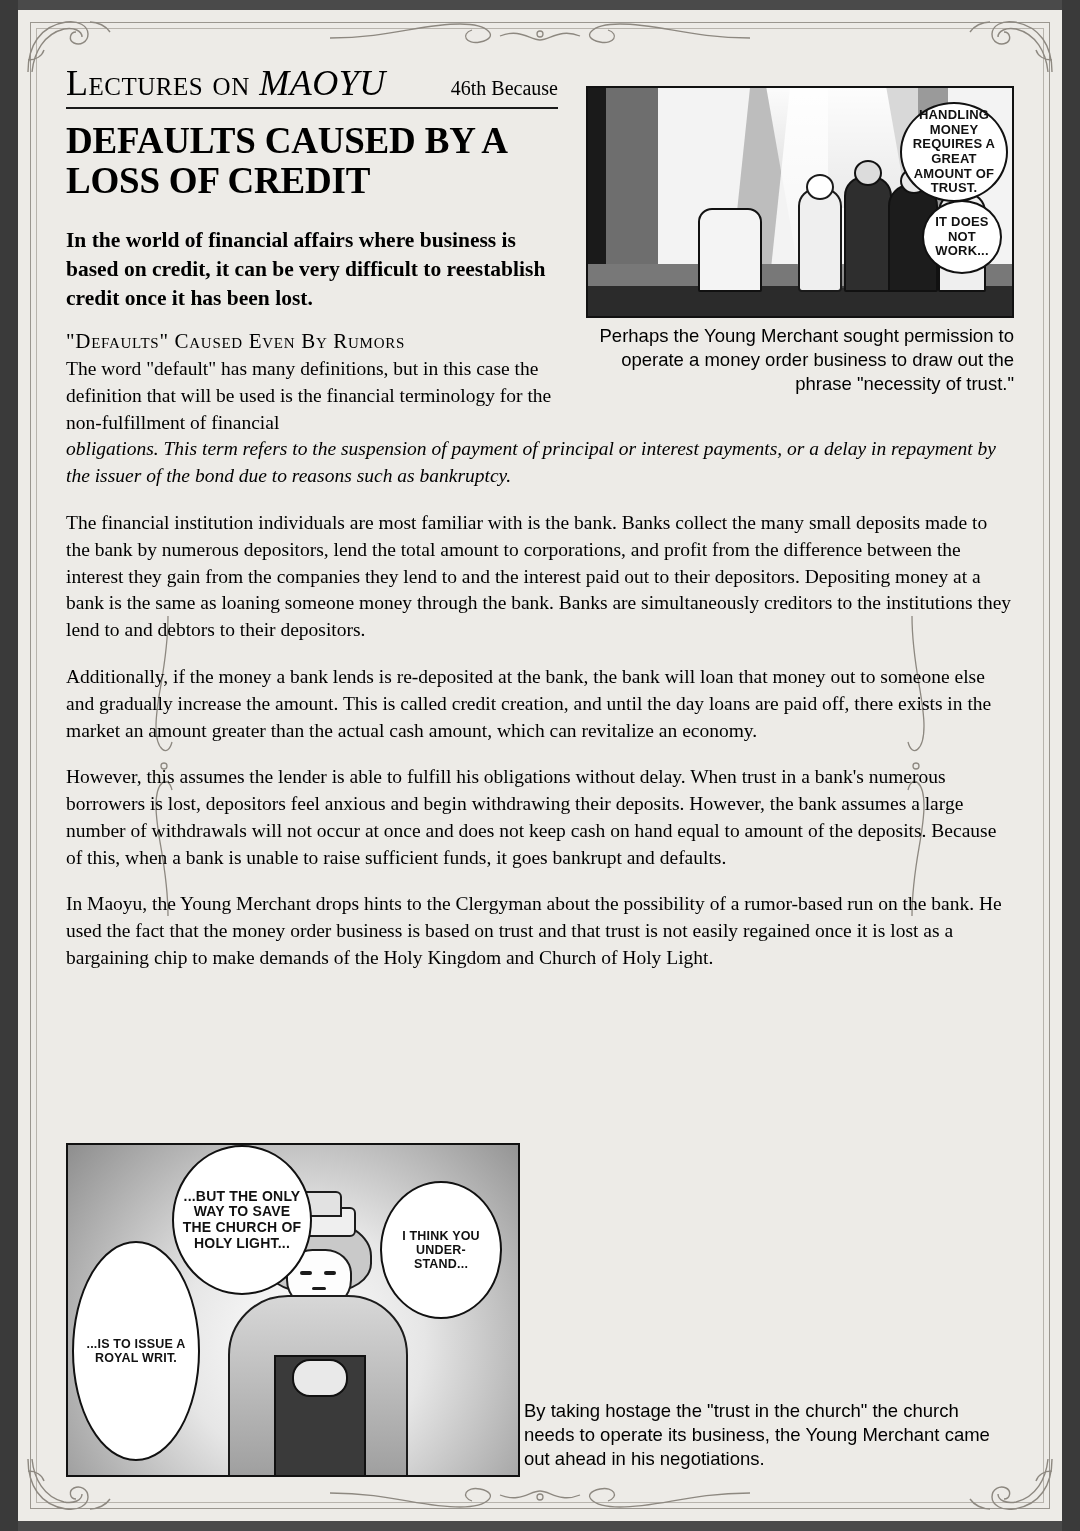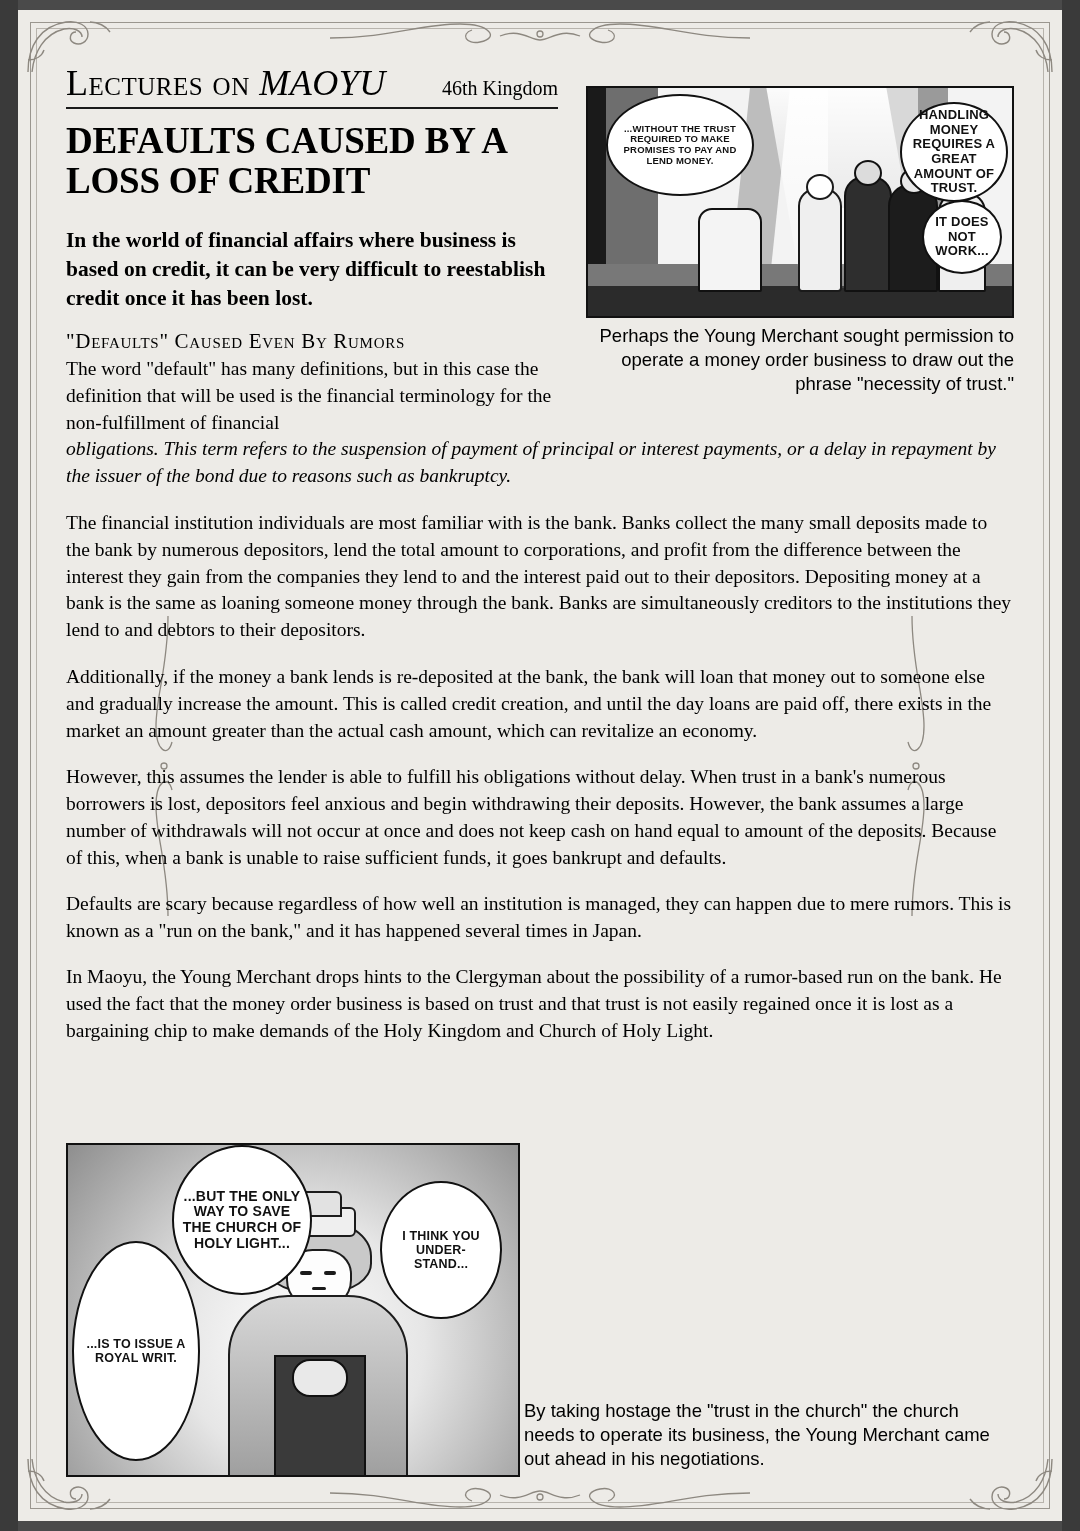--- a/index.html
+++ b/index.html
@@ -284,35 +284,34 @@
       <circle cx="150" cy="14" r="3"></circle>
     </svg>
   </div>
 
   <div class="content">
 
     <div class="masthead">
       <div class="masthead-title">
         <span>Lectures on </span><em>MAOYU</em>
       </div>
-      <div class="masthead-period">46th Kingdom</div>
+      <div class="masthead-period">46th Because</div>
     </div>
 
     <h1 class="headline">DEFAULTS CAUSED BY A LOSS OF CREDIT</h1>
     <div class="standfirst">In the world of financial affairs where business is based on credit, it can be very difficult to reestablish credit once it has been lost.</div>
 
     <div class="subhead">"Defaults" Caused Even By Rumors</div>
     <div class="lead-col">The word "default" has many definitions, but in this case the definition that will be used is the financial terminology for the non-fulfillment of financial</div>
 
     <div class="flow-area">
       <p class="body-p first">obligations. This term refers to the suspension of payment of principal or interest payments, or a delay in repayment by the issuer of the bond due to reasons such as bankruptcy.</p>
       <p class="body-p">The financial institution individuals are most familiar with is the bank. Banks collect the many small deposits made to the bank by numerous depositors, lend the total amount to corporations, and profit from the difference between the interest they gain from the companies they lend to and the interest paid out to their depositors. Depositing money at a bank is the same as loaning someone money through the bank. Banks are simultaneously creditors to the institutions they lend to and debtors to their depositors.</p>
       <p class="body-p">Additionally, if the money a bank lends is re-deposited at the bank, the bank will loan that money out to someone else and gradually increase the amount. This is called credit creation, and until the day loans are paid off, there exists in the market an amount greater than the actual cash amount, which can revitalize an economy.</p>
       <p class="body-p">However, this assumes the lender is able to fulfill his obligations without delay. When trust in a bank's numerous borrowers is lost, depositors feel anxious and begin withdrawing their deposits. However, the bank assumes a large number of withdrawals will not occur at once and does not keep cash on hand equal to amount of the deposits. Because of this, when a bank is unable to raise sufficient funds, it goes bankrupt and defaults.</p>
-      <p class="body-p">Defaults are scary because regardless of how well an institution is managed, they can happen due to mere rumors. This is known as a "run on the bank," and it has happened several times in Japan.</p>
       <p class="body-p">In Maoyu, the Young Merchant drops hints to the Clergyman about the possibility of a rumor-based run on the bank. He used the fact that the money order business is based on trust and that trust is not easily regained once it is lost as a bargaining chip to make demands of the Holy Kingdom and Church of Holy Light.</p>
     </div>
 
     <div class="panel-top">
       <div class="art-bg">
 
         <div class="lgray" style="left:0;top:0;width:424px;height:228px;background:#f3f3f3;"></div>
         <div class="gray" style="left:0;top:0;width:70px;height:228px;background:#6e6e6e;"></div>
         <div class="ink" style="left:0;top:0;width:18px;height:228px;"></div>
         <div class="gray" style="left:240px;top:0;width:90px;height:120px;background:#d8d8d8;"></div>
@@ -327,21 +326,20 @@
         <div class="figure" style="left:218px;top:86px;width:24px;height:22px;background:#fff;border:2px solid #1a1a1a;border-radius:50%;"></div>
         <div class="figure" style="left:256px;top:88px;width:44px;height:112px;background:#2e2e2e;border:2px solid #111;border-radius:20px 20px 2px 2px;"></div>
         <div class="figure" style="left:266px;top:72px;width:24px;height:22px;background:#dcdcdc;border:2px solid #111;border-radius:50%;"></div>
         <div class="figure" style="left:300px;top:96px;width:46px;height:104px;background:#1c1c1c;border:2px solid #111;border-radius:22px 22px 2px 2px;"></div>
         <div class="figure" style="left:312px;top:80px;width:24px;height:22px;background:#e8e8e8;border:2px solid #111;border-radius:50%;"></div>
         <div class="figure" style="left:350px;top:104px;width:44px;height:96px;background:#efefef;border:2px solid #111;border-radius:20px 20px 2px 2px;"></div>
         <div class="figure" style="left:360px;top:88px;width:24px;height:22px;background:#fff;border:2px solid #111;border-radius:50%;"></div>
         <div class="figure" style="left:110px;top:120px;width:60px;height:80px;background:#f4f4f4;border:2px solid #111;border-radius:14px 14px 2px 2px;"></div>
       </div>
 
-      <div class="bub" style="left:18px;top:6px;width:132px;height:86px;font-size:9.5px;padding:6px;">...WITHOUT THE TRUST REQUIRED TO MAKE PROMISES TO PAY AND LEND MONEY.</div>
       <div class="bub" style="right:4px;top:14px;width:92px;height:84px;font-size:13px;padding:6px;">HANDLING MONEY REQUIRES A GREAT AMOUNT OF TRUST.</div>
       <div class="bub" style="right:10px;top:112px;width:68px;height:62px;font-size:13px;padding:4px;">IT DOES NOT WORK...</div>
     </div>
     <div class="panel-caption">Perhaps the Young Merchant sought permission to operate a money order business to draw out the phrase "necessity of trust."</div>
 
     <div class="panel-bottom">
       <div class="art-bg">
         <div style="position:absolute;inset:0;background:#f2f2f2;"></div>
         <div class="gray" style="left:0;top:0;width:450px;height:330px;background:radial-gradient(circle at 52% 60%, #ffffff 0%, #e6e6e6 40%, #8e8e8e 100%);"></div>
 

